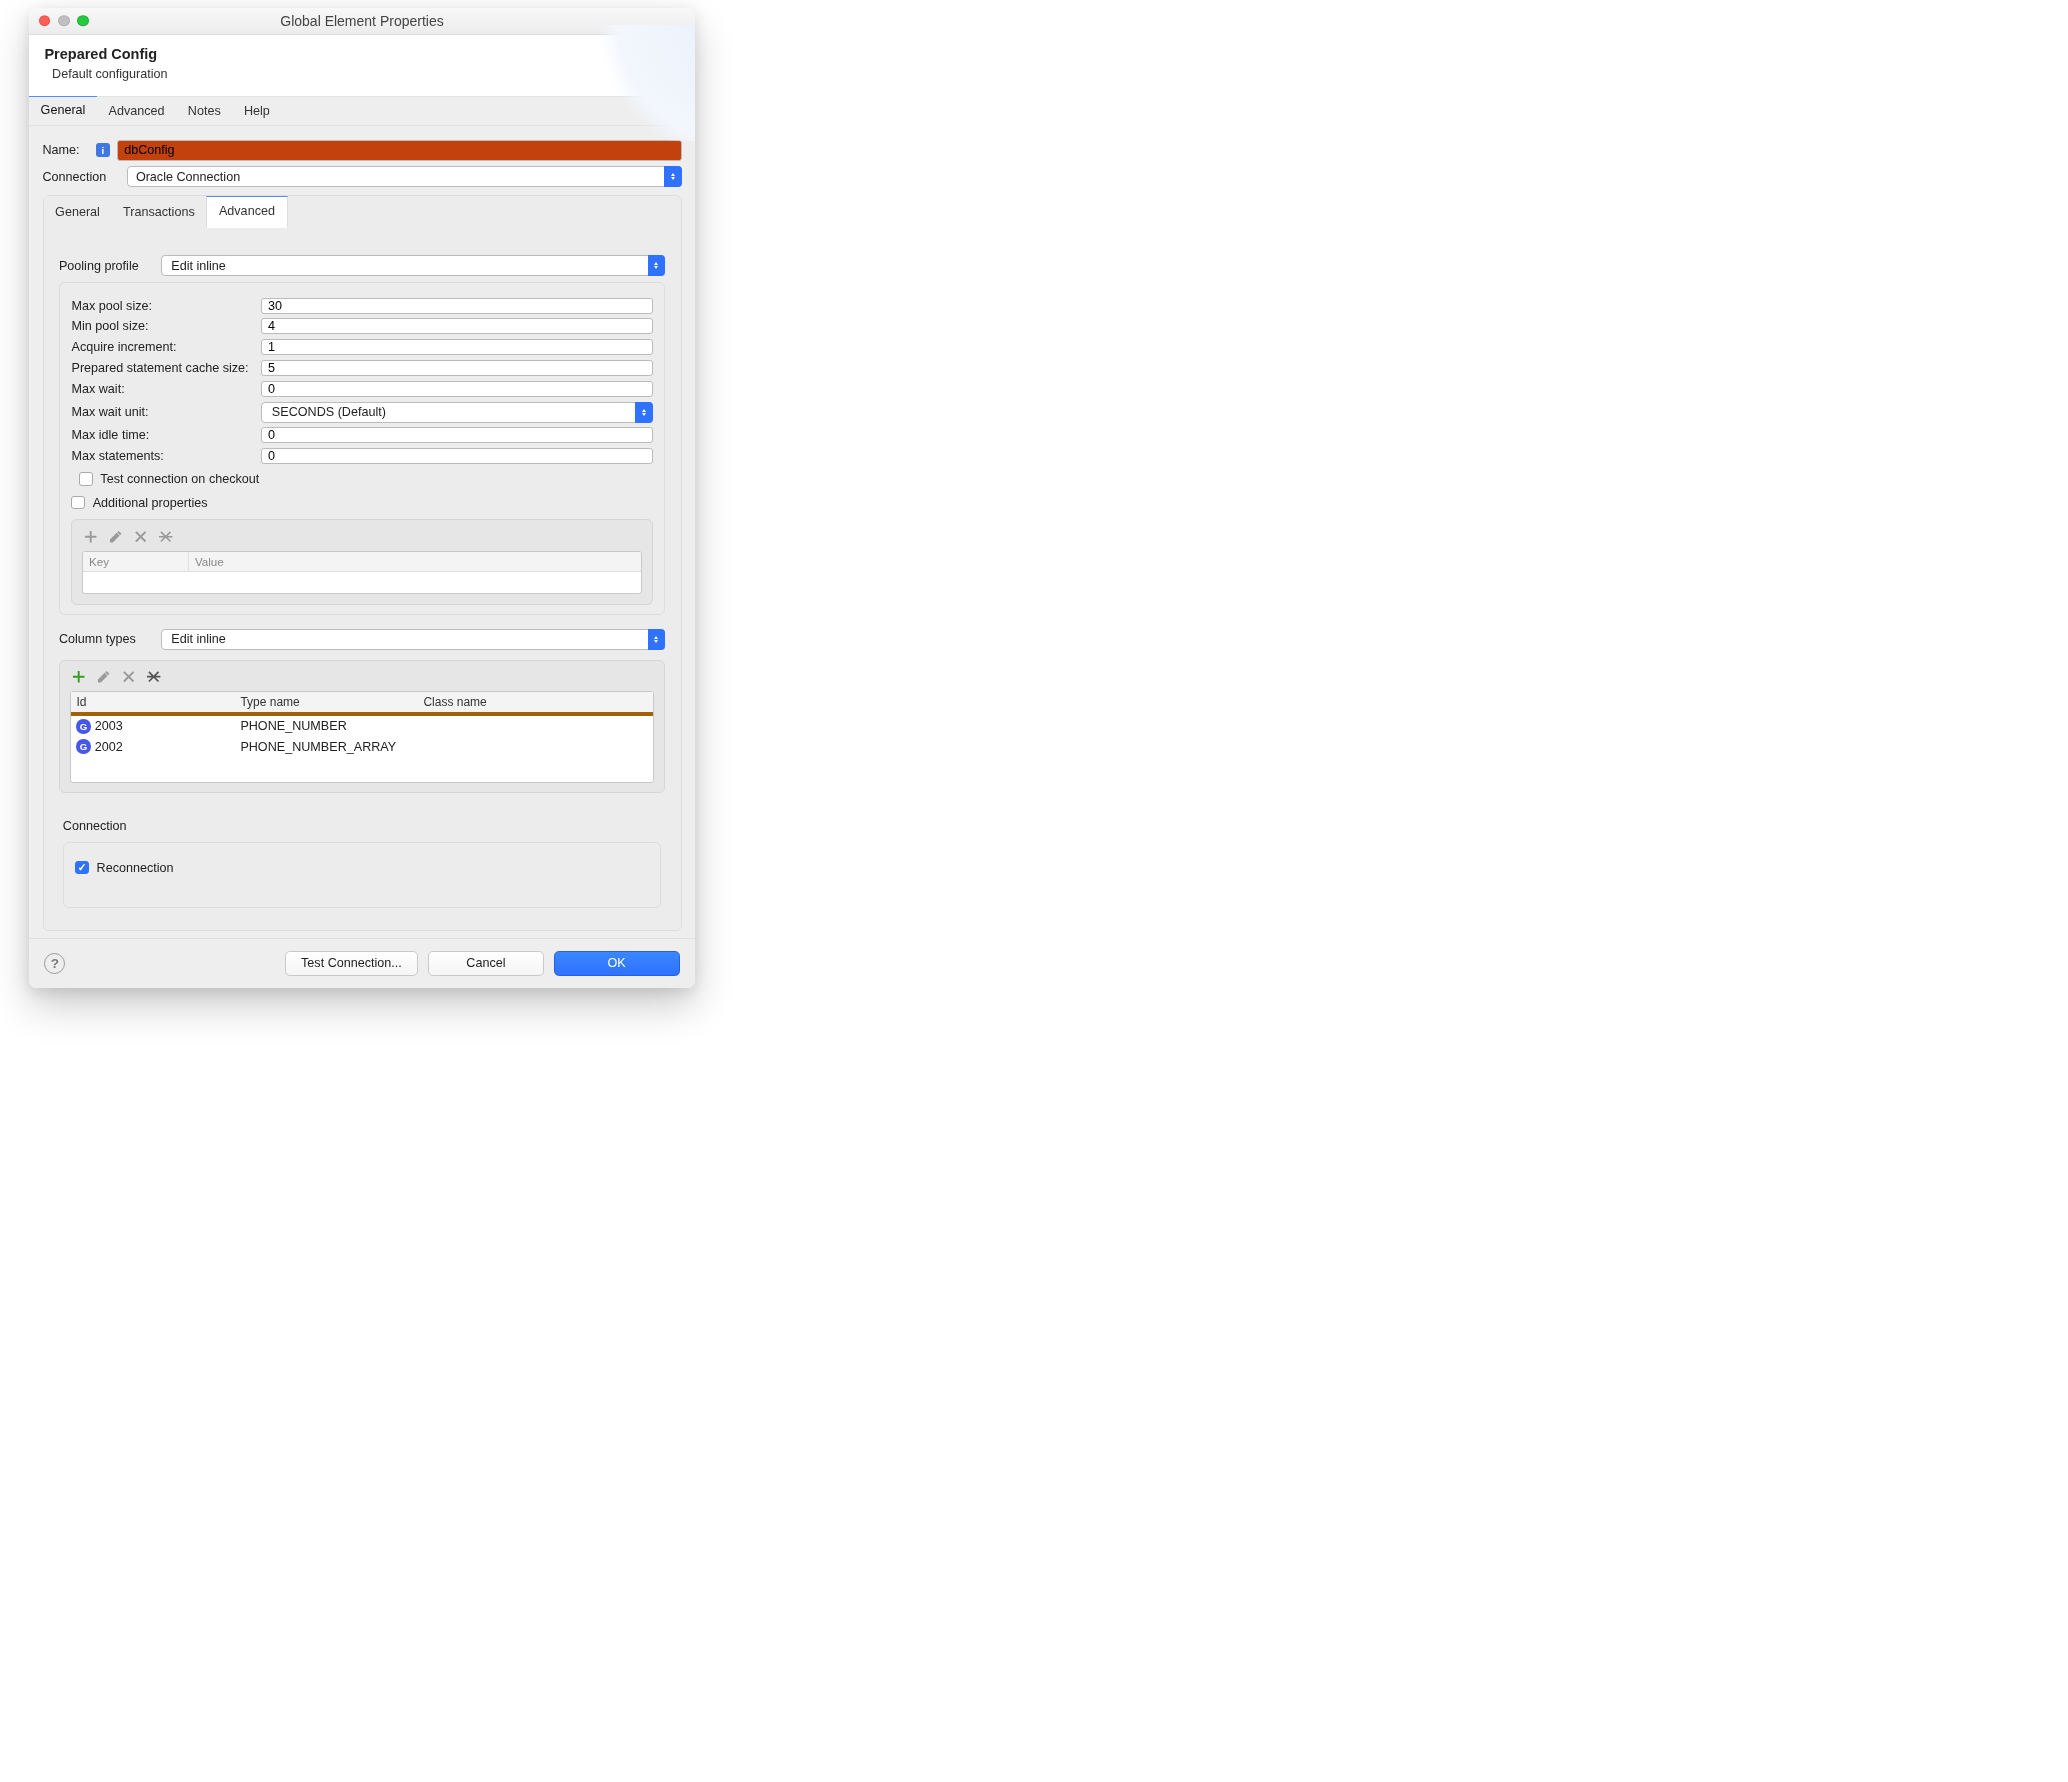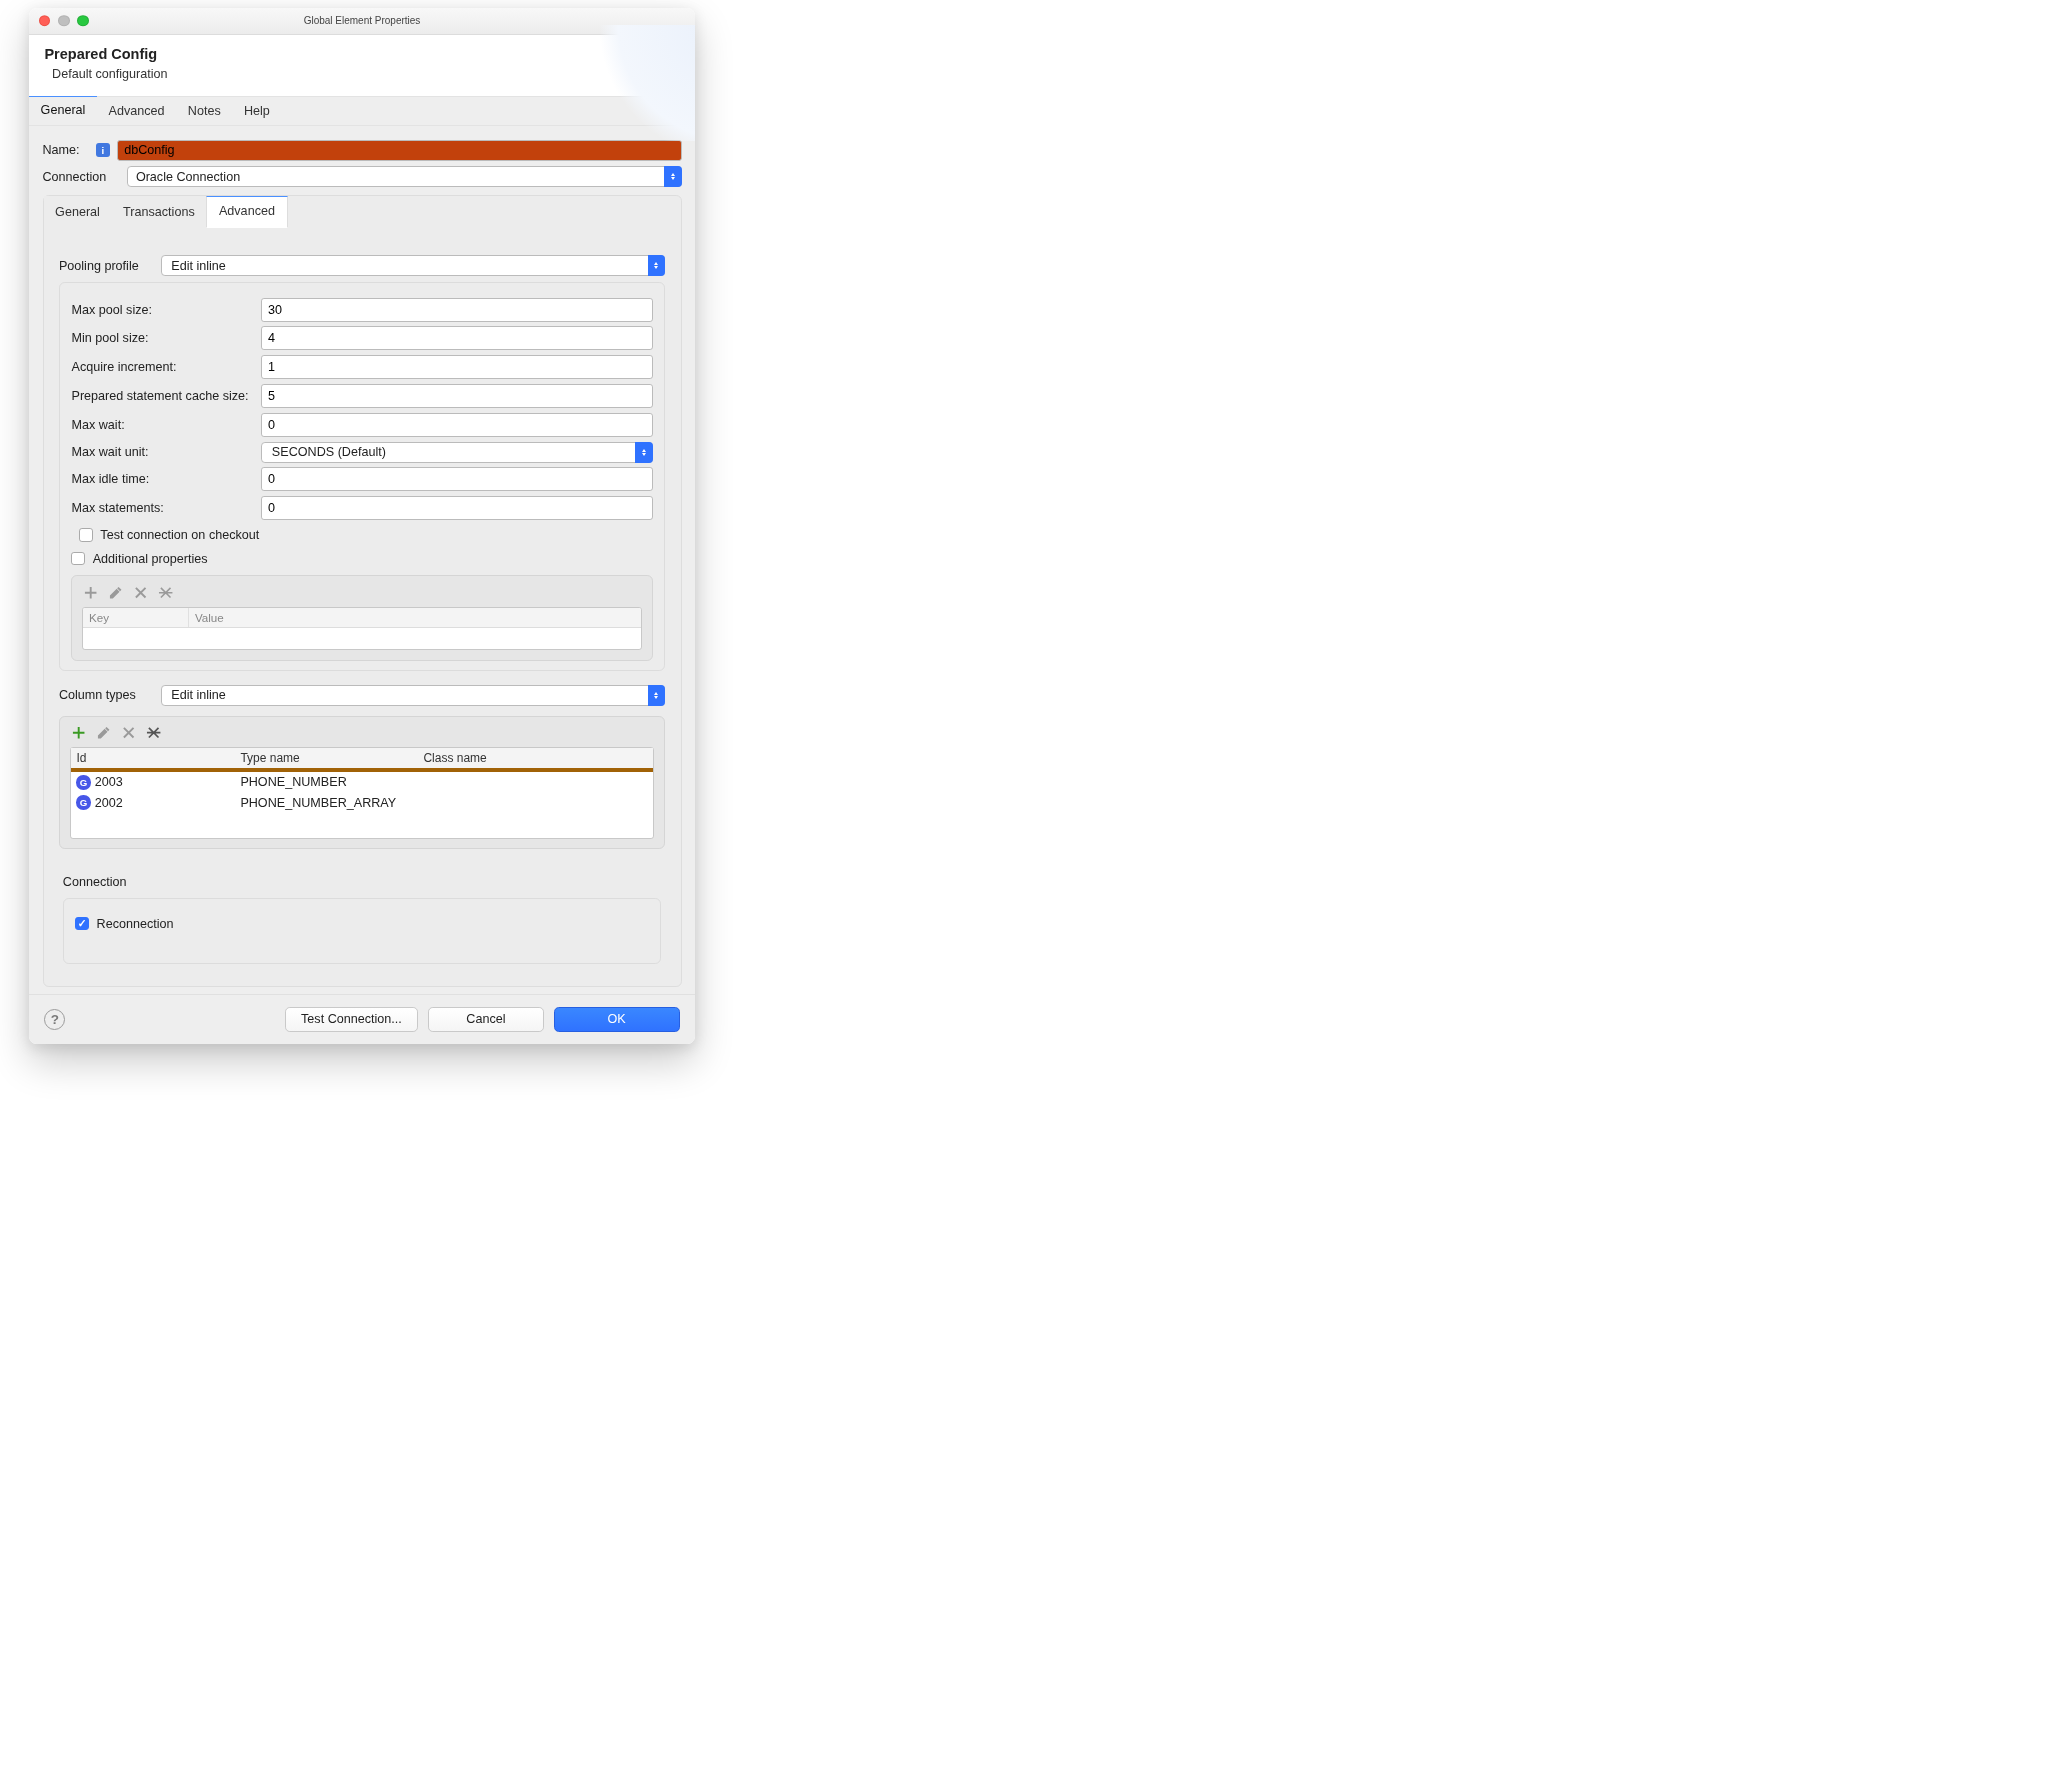--- a/index.html
+++ b/index.html
@@ -23,21 +23,21 @@
     border-bottom: 1px solid #dcdcdc;
     display: flex;
     align-items: center;
     position: relative;
   }
   .traffic { display:flex; gap:7.7px; position:absolute; left:9.7px; top:50%; transform:translateY(-50%); }
   .tl { width:11.6px; height:11.6px; border-radius:50%; }
   .tl.red { background:#ff5f57; border:1px solid #e244399c; }
   .tl.yellow { background:#bfbfbf; border:1px solid #a9a9a99c; }
   .tl.green { background:#28c840; border:1px solid #1fa0339c; }
-  .title { margin:0 auto; color:#444; font-size:10px; }
+  .title { margin:0 auto; color:#444; font-size:14px; }
 
   .header {
     padding: 11.6px 15.4px 15.4px;
     position: relative;
     background: #fff;
   }
   .header h1 { font-size: 14.5px; font-weight: 600; }
   .header .sub { margin-top: 4.8px; margin-left: 7.7px; font-size: 12.6px; color:#333; }
   .corner-arc {
     position:absolute; right:-39px; top:-9.7px; width:154px; height:116px;
@@ -86,21 +86,21 @@
     padding:8.7px 11.6px; font-size:12.6px; color:#333; background:#ececec;
     border-bottom:1px solid transparent;
   }
   .inner-tab.active { background:#fff; border-top:1.9px solid #4a90ff; margin-top:0px; padding-top:6.8px; border-bottom:1px solid #fff; border-left:1px solid #ddd; border-right:1px solid #ddd;}
   .inner-body { background:#ececec; padding:13.5px 15.4px 5.8px; }
 
   .section-card { background:#ececec; border:1px solid #dcdcdc; border-radius:5.8px; padding:9.7px 11.6px; }
 
   .form-row { display:flex; align-items:center; margin:4.8px 0; gap:7.7px; }
   .form-lab { width:182px; font-size:12.6px; color:#222; }
-  .form-input { flex:1; height:24px; border:1px solid #bbb; border-radius:2.9px; background:#fff; padding:1.9px 5.8px; font-size:12.6px; }
+  .form-input { flex:1; height:16px; border:1px solid #bbb; border-radius:2.9px; background:#fff; padding:1.9px 5.8px; font-size:12.6px; }
 
   .mini-select { display:flex; align-items:center; justify-content:space-between; height:21px; border:1px solid #bbb; border-radius:3.9px; background:#fff; padding:1.9px 9.7px; position:relative; flex:1; }
   .mini-select .cap { width:17.4px; background:#2f72ff; border-radius:0 3.9px 3.9px 0; position:absolute; right:-1px; top:-1px; bottom:-1px; height:calc(100% + 1.9px); display:flex; flex-direction:column; align-items:center; justify-content:center; }
   .mini-select .cap .tri { width:0;height:0;border-left:2.9px solid transparent;border-right:2.9px solid transparent;}
   .mini-select .cap .up{border-bottom:3.9px solid #fff;margin-bottom:1px;}
   .mini-select .cap .dn{border-top:3.9px solid #fff;}
 
   .check-row { display:flex; align-items:center; gap:7.7px; margin:7.7px 0 0 7.7px; }
   .mac-check { width:13.5px; height:13.5px; border:1px solid #aaa; border-radius:2.9px; background:#fff; display:inline-flex; align-items:center; justify-content:center;}
   .mac-check.checked { background:#2f72ff; border-color:#2f72ff; }

